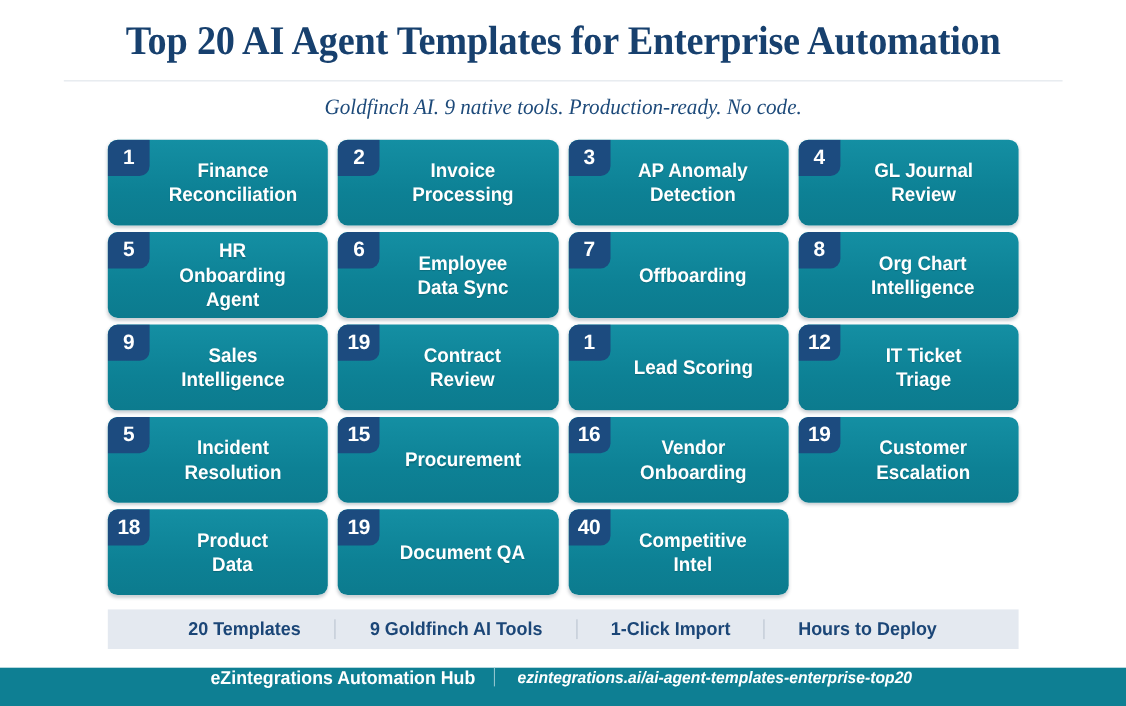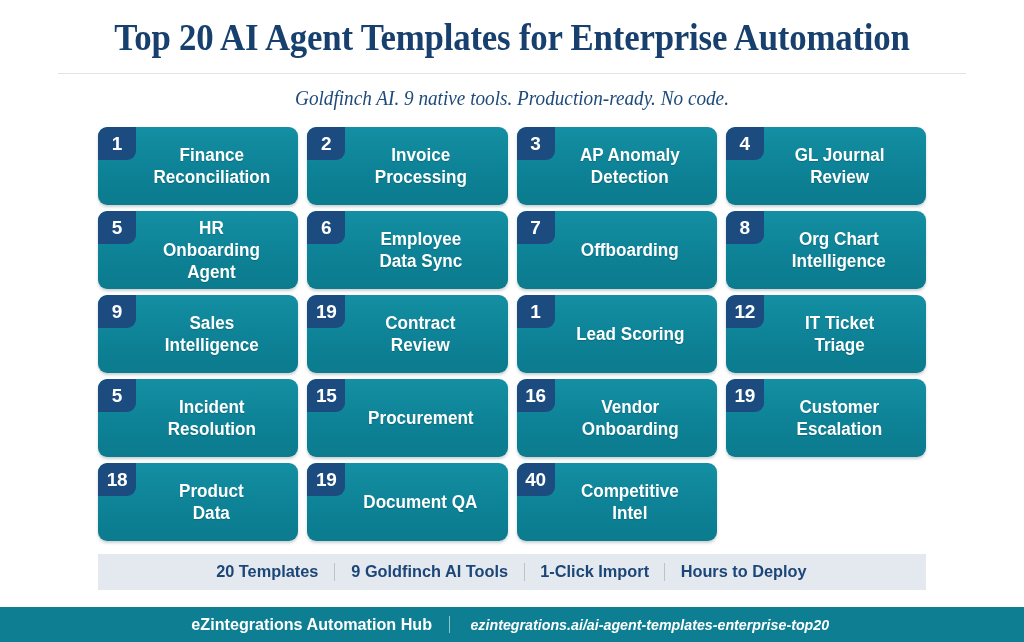--- a/index.html
+++ b/index.html
@@ -118,20 +118,21 @@
   
   .stats-bar {
     margin: 13px auto 0 auto;
     width: 828px;
     height: 36px;
     background: #e4e9f0;
     display: flex;
     align-items: center;
     justify-content: center;
     flex: 0 0 auto;
+    gap: 15px;
   }
   .stat-item {
     color: #1b4677;
     font-size: 17px;
     font-weight: bold;
     line-height: 20px;
     padding: 0 13px;
     transform: scaleX(0.96);
     transform-origin: center;
     white-space: nowrap;
@@ -145,21 +146,20 @@
 
   
   .footer {
     position: absolute;
     left: 0;
     right: 0;
     bottom: 0;
     height: 35px;
     background: #0e7f93;
     display: flex;
-    align-items: center;
     justify-content: center;
   }
   .footer-brand {
     color: #ffffff;
     font-size: 17px;
     font-weight: bold;
     line-height: 20px;
     transform: scaleX(0.95);
     transform-origin: center;
     white-space: nowrap;

